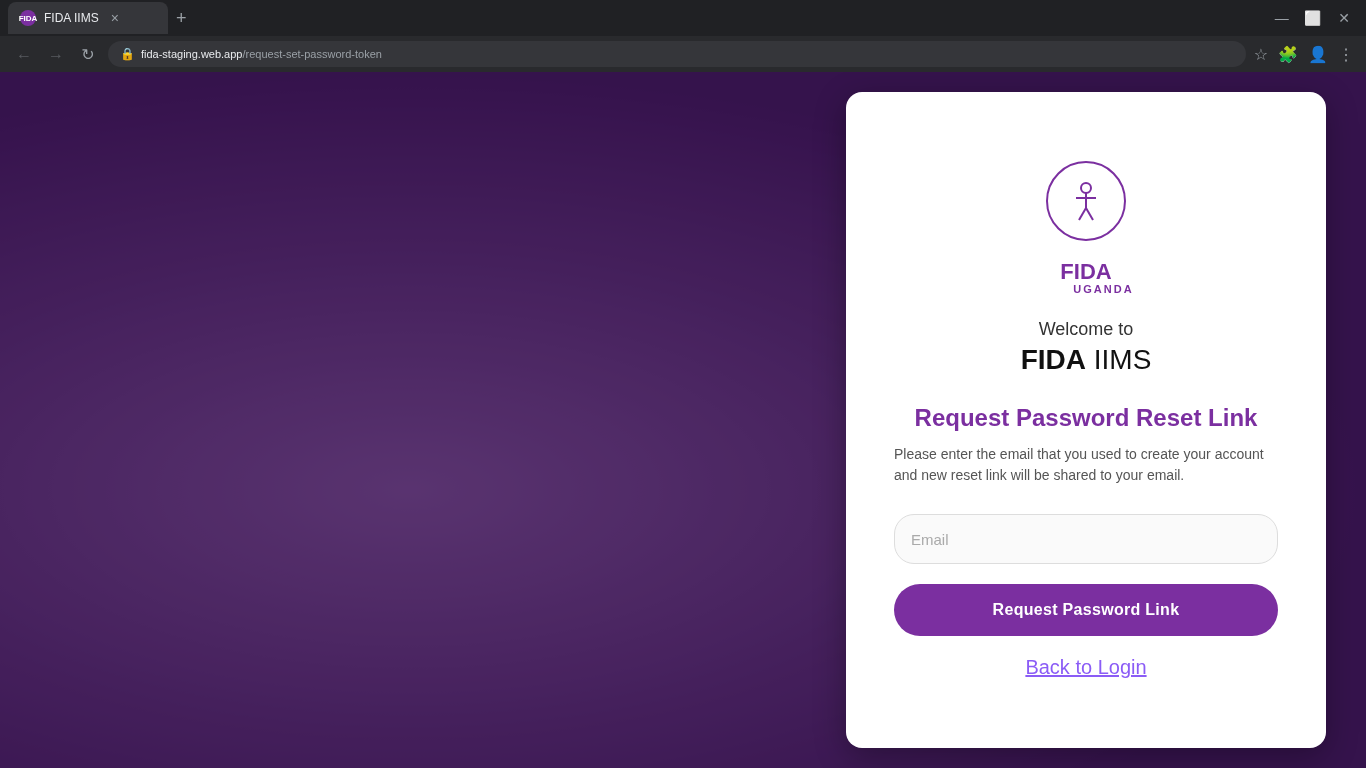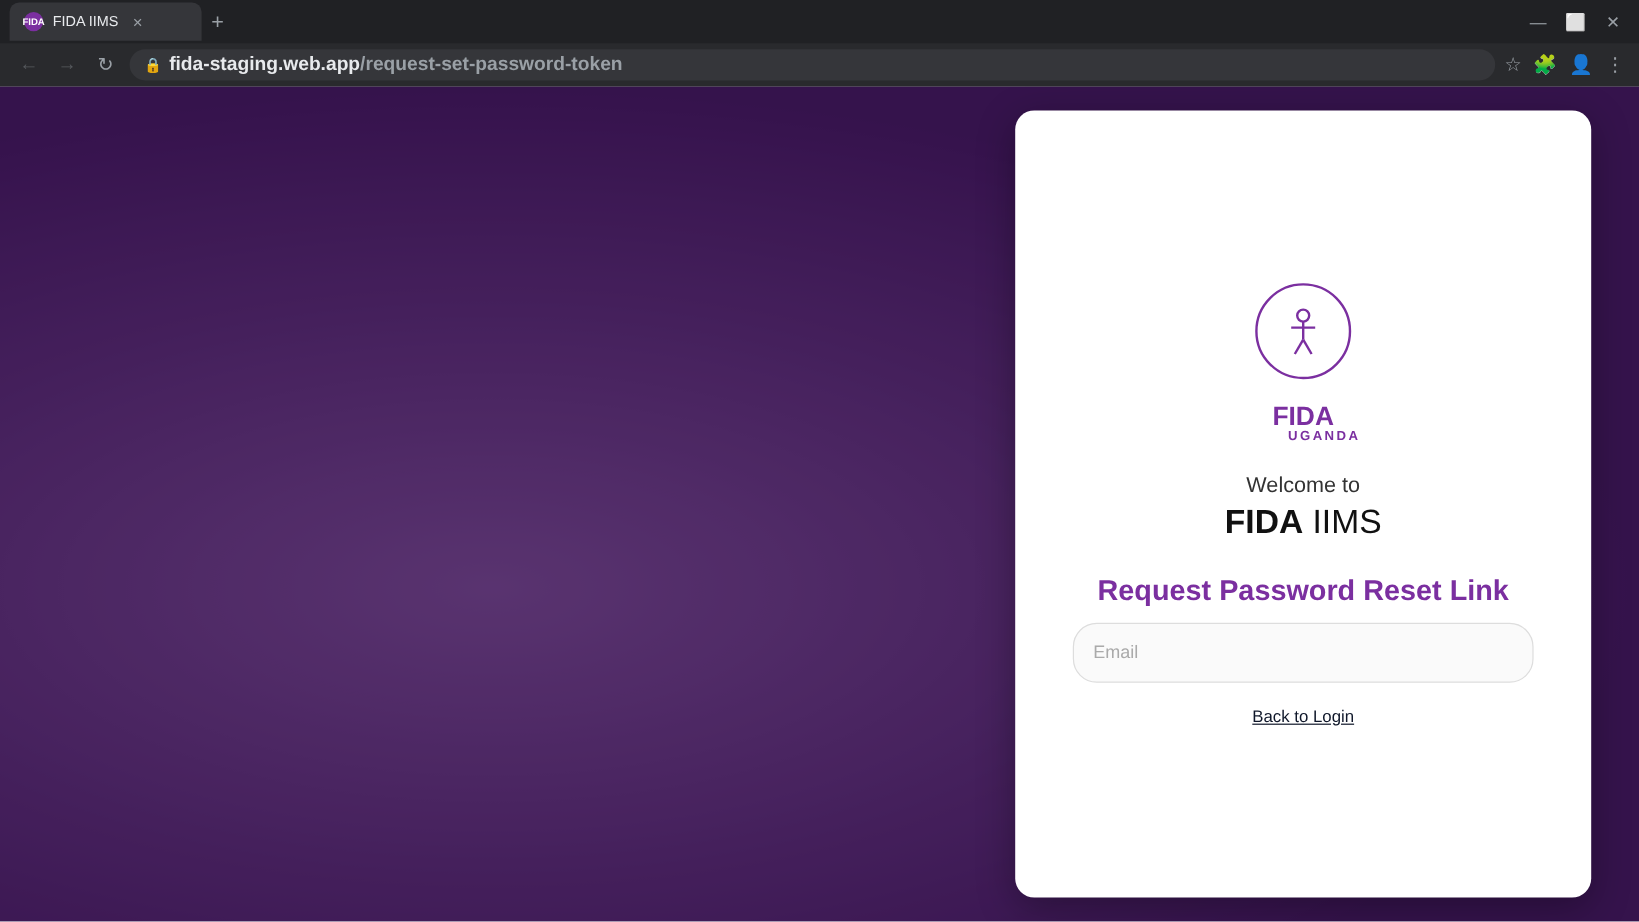--- a/index.html
+++ b/index.html
@@ -82,22 +82,21 @@
       border-radius: 20px;
       height: 26px;
       display: flex;
       align-items: center;
       padding: 0 12px;
       gap: 6px;
     }
     .lock-icon { color: #9aa0a6; font-size: 12px; }
     .address-text {
       color: #e8eaed;
-      font-size: 16px;
-      font-weight: bold;
+      font-size: 11px;
     }
     .address-domain { color: #e8eaed; }
     .address-path { color: #9aa0a6; }
     .nav-actions {
       display: flex;
       gap: 10px;
       color: #9aa0a6;
       font-size: 16px;
     }
 
@@ -225,22 +224,22 @@
       border-radius: 28px;
       color: white;
       font-size: 16px;
       font-weight: 600;
       cursor: pointer;
       margin-bottom: 20px;
       letter-spacing: 0.3px;
     }
 
     .back-link {
-      font-size: 14px;
-      color: #0f172a;
+      font-size: 20px;
+      color: #8b5cf6;
       text-decoration: underline;
       cursor: pointer;
       text-align: center;
     }
   </style>
 </head>
 <body>
 
 <div class="browser-chrome">
   <div class="title-bar">
@@ -297,19 +296,21 @@
       <span class="logo-fida">FIDA</span>
       <span class="logo-uganda">UGANDA</span>
     </div>
 
     <div class="welcome-text">Welcome to</div>
     <div class="app-title">
       <span class="app-title-bold">FIDA</span><span> IIMS</span>
     </div>
 
     <div class="section-title">Request Password Reset Link</div>
+    <div class="section-desc">Please enter the email that you used to create your account and new reset link will be shared to your email.</div>
 
     <input class="email-input" type="email" placeholder="Email" style="">
 
+    <button class="submit-btn">Request Password Link</button>
 
     <a class="back-link" href="#">Back to Login</a>
   </div>
 </div>
 
 </body></html>

